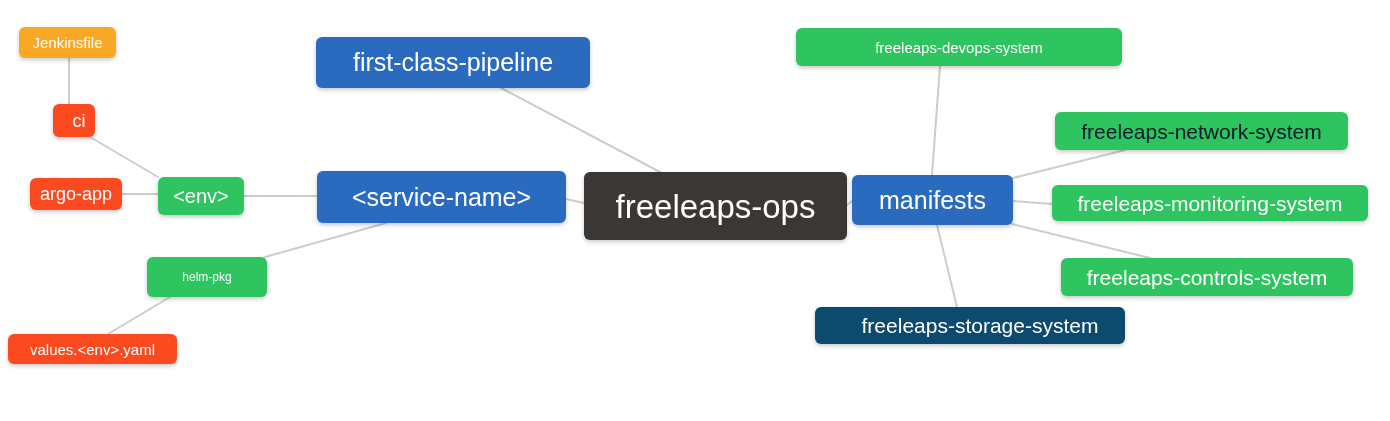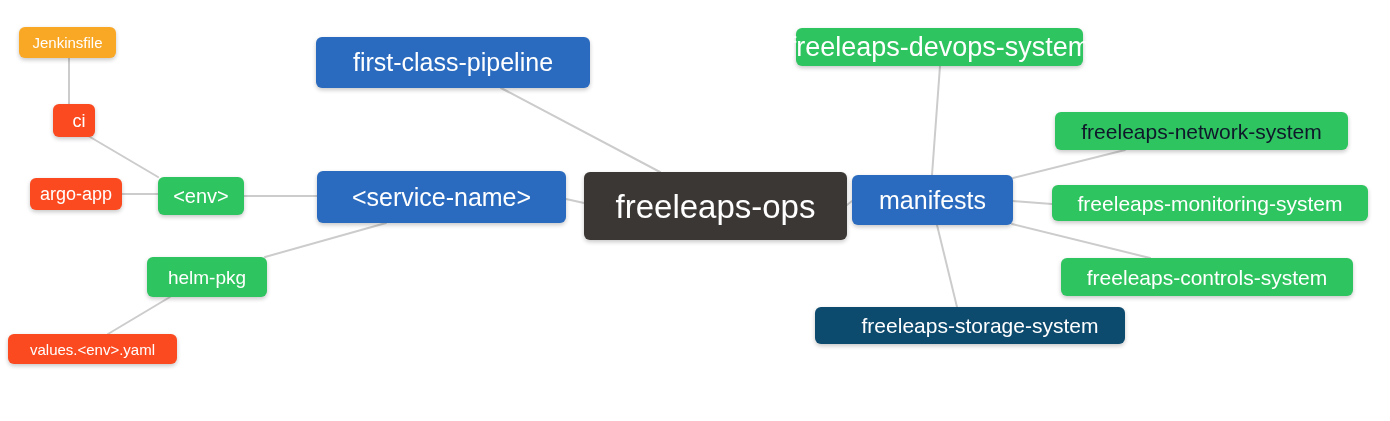--- a/index.html
+++ b/index.html
@@ -60,20 +60,20 @@
     </svg>
 
 <div class="mm-node" style="left: 19px; top: 27px; width: 97px; height: 31px; font-size: 15px; background: rgb(249, 168, 38); color: rgb(255, 255, 255);">Jenkinsfile</div>
     <div class="mm-node" style="left: 53px; top: 104px; width: 32px; height: 33px; font-size: 18px; background: rgb(251, 74, 31); color: rgb(255, 255, 255); padding-left: 10px;">ci</div>
     <div class="mm-node" style="left: 158px; top: 177px; width: 86px; height: 38px; font-size: 20px; background: rgb(46, 196, 95); color: rgb(255, 255, 255);">&lt;env&gt;</div>
     <div class="mm-node" style="left: 30px; top: 178px; width: 92px; height: 32px; font-size: 18px; background: rgb(251, 74, 31); color: rgb(255, 255, 255);">argo-app</div>
     <div class="mm-node" style="left: 316px; top: 37px; width: 274px; height: 51px; font-size: 25px; background: rgb(42, 107, 191); color: rgb(255, 255, 255);">first-class-pipeline</div>
     <div class="mm-node" style="left: 317px; top: 171px; width: 249px; height: 52px; font-size: 25px; background: rgb(42, 107, 191); color: rgb(255, 255, 255);">&lt;service-name&gt;</div>
     <div class="mm-node" style="left: 584px; top: 172px; width: 263px; height: 68px; font-size: 33px; background: rgb(59, 55, 53); color: rgb(255, 255, 255);">freeleaps-ops</div>
     <div class="mm-node" style="left: 852px; top: 175px; width: 161px; height: 50px; font-size: 25px; background: rgb(42, 107, 191); color: rgb(255, 255, 255);">manifests</div>
-    <div class="mm-node" style="left: 796px; top: 28px; width: 287px; height: 38px; font-size: 27px; background: rgb(46, 196, 95); color: rgb(255, 255, 255);">freeleaps-devops-system</div>
+    <div class="mm-node" style="left: 796px; top: 28px; width: 326px; height: 38px; font-size: 15px; background: rgb(46, 196, 95); color: rgb(255, 255, 255);">freeleaps-devops-system</div>
     <div class="mm-node" style="left: 1055px; top: 112px; width: 293px; height: 38px; font-size: 21px; background: rgb(46, 196, 95); color: #0f172a;">freeleaps-network-system</div>
     <div class="mm-node" style="left: 1052px; top: 185px; width: 316px; height: 36px; font-size: 21px; background: rgb(46, 196, 95); color: rgb(255, 255, 255);">freeleaps-monitoring-system</div>
     <div class="mm-node" style="left: 1061px; top: 258px; width: 292px; height: 38px; font-size: 21px; background: rgb(46, 196, 95); color: rgb(255, 255, 255);">freeleaps-controls-system</div>
     <div class="mm-node" style="left: 815px; top: 307px; width: 290px; height: 37px; font-size: 21px; background: #0c4a6e; color: rgb(255, 255, 255); padding-left: 20px;">freeleaps-storage-system</div>
-    <div class="mm-node" style="left: 147px; top: 257px; width: 120px; height: 40px; font-size: 19px; background: rgb(46, 196, 95); color: rgb(255, 255, 255); text-align: right;">helm-pkg</div>
+    <div class="mm-node" style="left: 147px; top: 257px; width: 120px; height: 40px; font-size: 12px; background: rgb(46, 196, 95); color: rgb(255, 255, 255); text-align: right;">helm-pkg</div>
     <div class="mm-node" style="left: 8px; top: 334px; width: 169px; height: 30px; font-size: 15px; background: rgb(251, 74, 31); color: rgb(255, 255, 255);">values.&lt;env&gt;.yaml</div>
   </div>
 
 </body></html>

